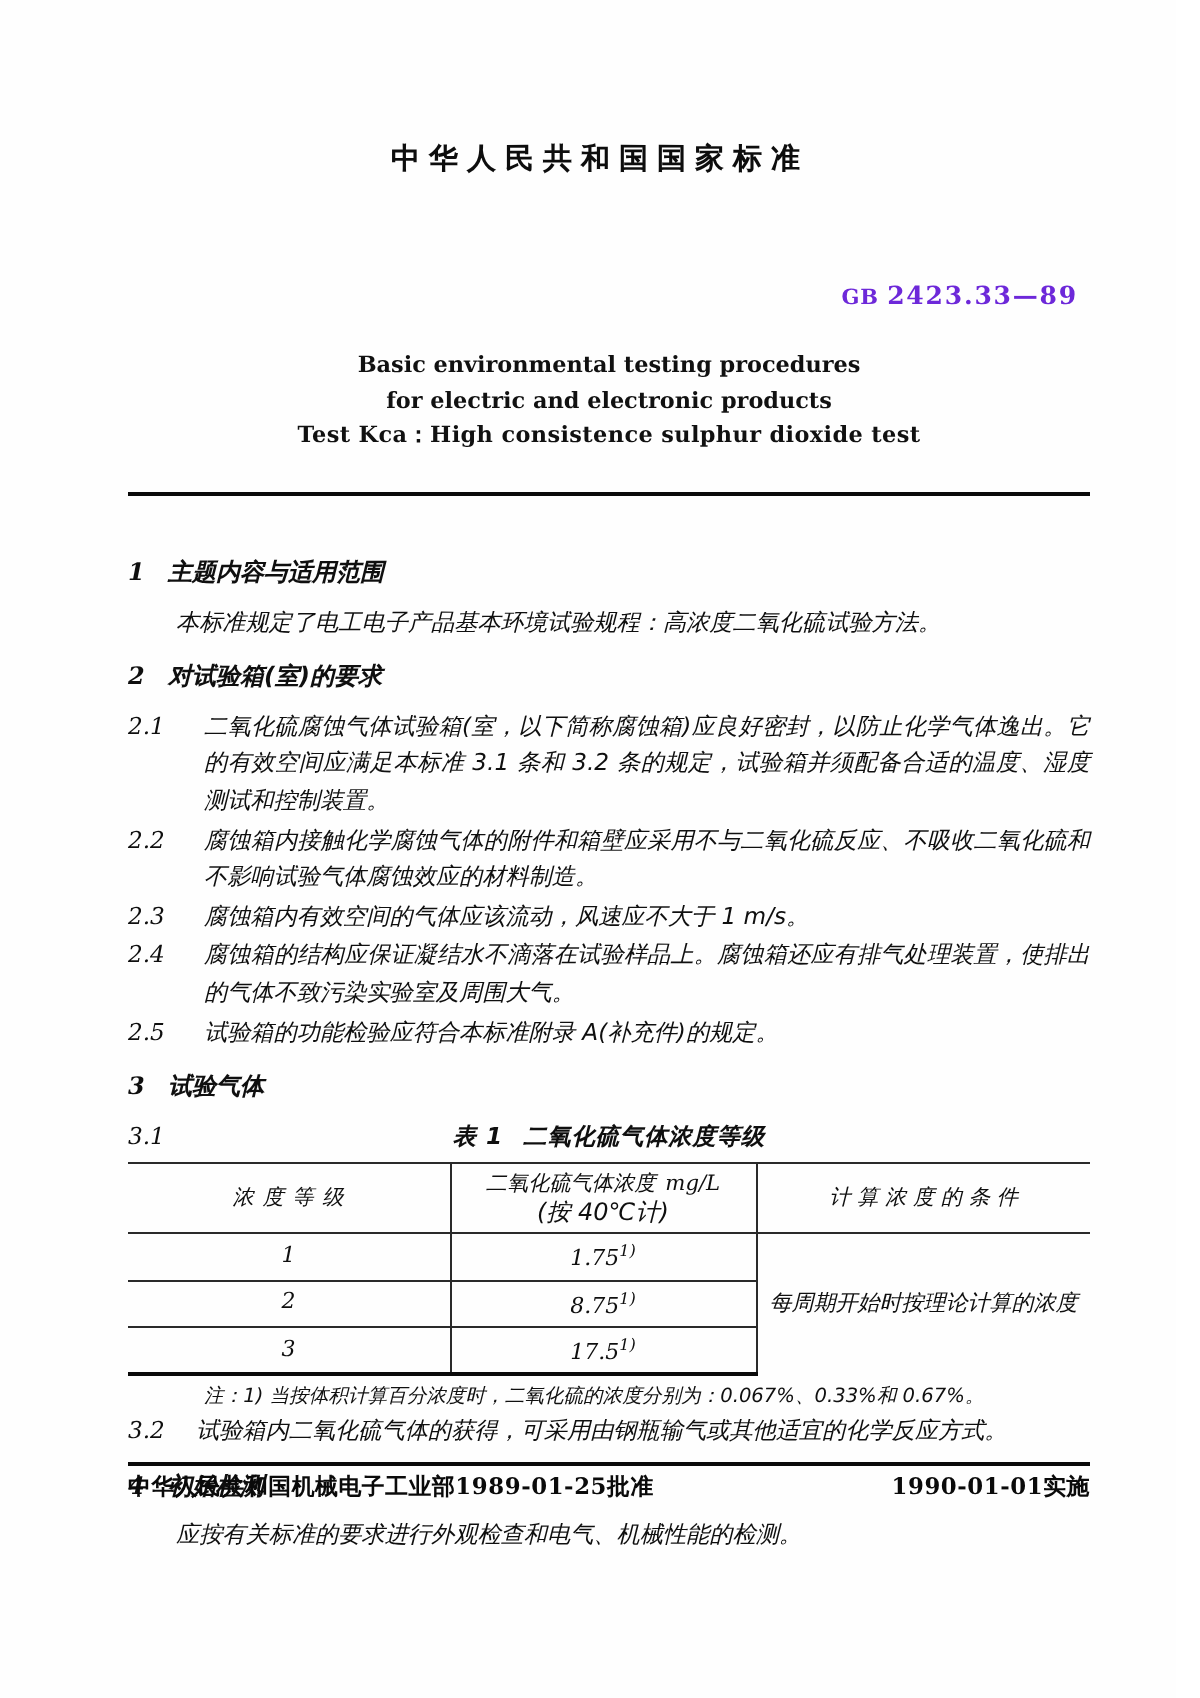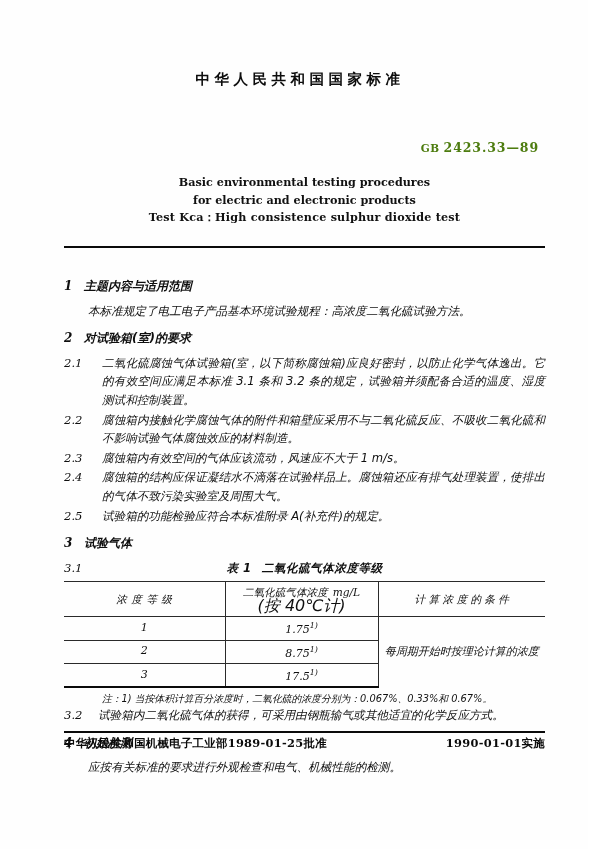--- a/index.html
+++ b/index.html
@@ -55,21 +55,21 @@
   }
   .std-no {
     position: absolute;
     right: 6px;
     top: 28px;
     font-family: "DejaVu Serif", serif;
     font-size: 12.5px;
     font-weight: bold;
     letter-spacing: 0.9px;
     white-space: nowrap;
-    color: #4d7c0f;
+    color: #6d28d9;
   }
   .std-no .gb {
     font-size: 10.5px;
     letter-spacing: 0.5px;
     margin-right: 4px;
   }
 
   .en-title {
     position: absolute;
     left: 64px;
@@ -181,21 +181,21 @@
     font-size: 10.6px;
   }
   
   .r-thick-top { border-top: 2.2px solid #0a0a0a !important; }
   .r-thin-top  { border-top: 1px solid #2a2a2a !important; }
   .r-thick-bot { border-bottom: 2.2px solid #0a0a0a !important; }
   .v-left  { border-left: 1.1px solid #2a2a2a !important; }
 
   .hdr-l1 { letter-spacing: 0.5px; }
   .unit { font-family: "DejaVu Serif", serif; margin-left: 5px; }
-  .sub40 { font-size: 16px; }
+  .sub40 { font-size: 12px; }
   sup.note {
     font-size: 8px;
     vertical-align: super;
     font-family: "DejaVu Serif", serif;
   }
   .tbl-note {
     font-size: 9.8px;
     line-height: 15px;
     padding: 3px 0 0 38px;
     color: #101010;

